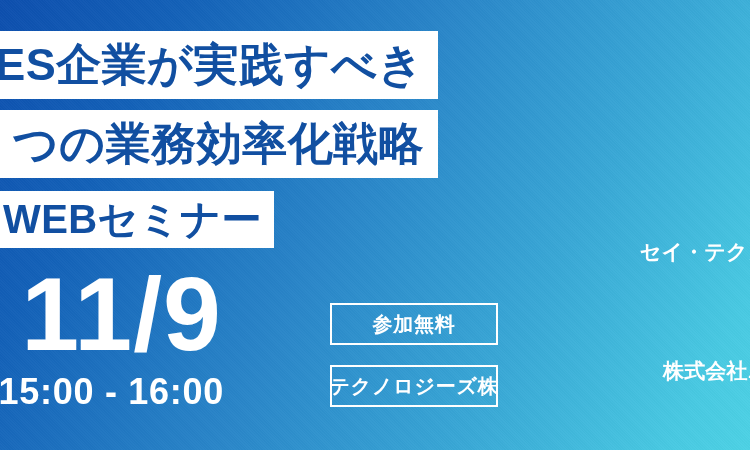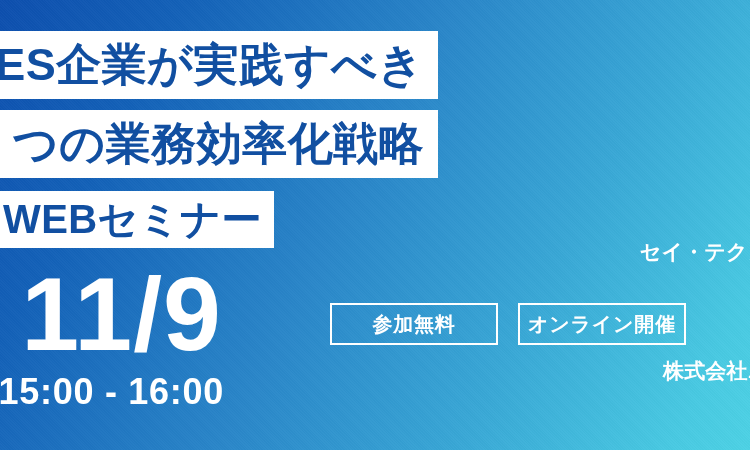--- a/index.html
+++ b/index.html
@@ -125,21 +125,21 @@
     box-sizing: border-box;
   }
 
   
   .badges {
     position: absolute;
     left: 330px;
     top: 303px;
     z-index: 3;
     display: flex;
-    flex-direction: row;
+    flex-direction: column;
     gap: 20px;
   }
 
   .badge {
     width: 168px;
     height: 42px;
     border: 2px solid #ffffff;
     box-sizing: border-box;
     color: #ffffff;
     font-size: 20px;
@@ -190,21 +190,21 @@
     <div class="plate plate-3">WEBセミナー</div>
   </div>
 
   <div class="date-block">
     <div class="date-big">11/9</div>
     <div class="date-time">15:00 - 16:00</div>
   </div>
 
   <div class="badges">
     <div class="badge">参加無料</div>
-    <div class="badge">オンライン開催</div>
+    <div class="badge">テクノロジーズ株</div>
   </div>
 
   <div class="partners">
     <div class="partner-name">セイ・テクノロジーズ株</div>
     <div class="partner-cross">×</div>
     <div class="partner-name">株式会社We</div>
     <div class="partner-cross">×</div>
     <div class="partner-name">株式会社エフ・ディー</div>
   </div>
 

